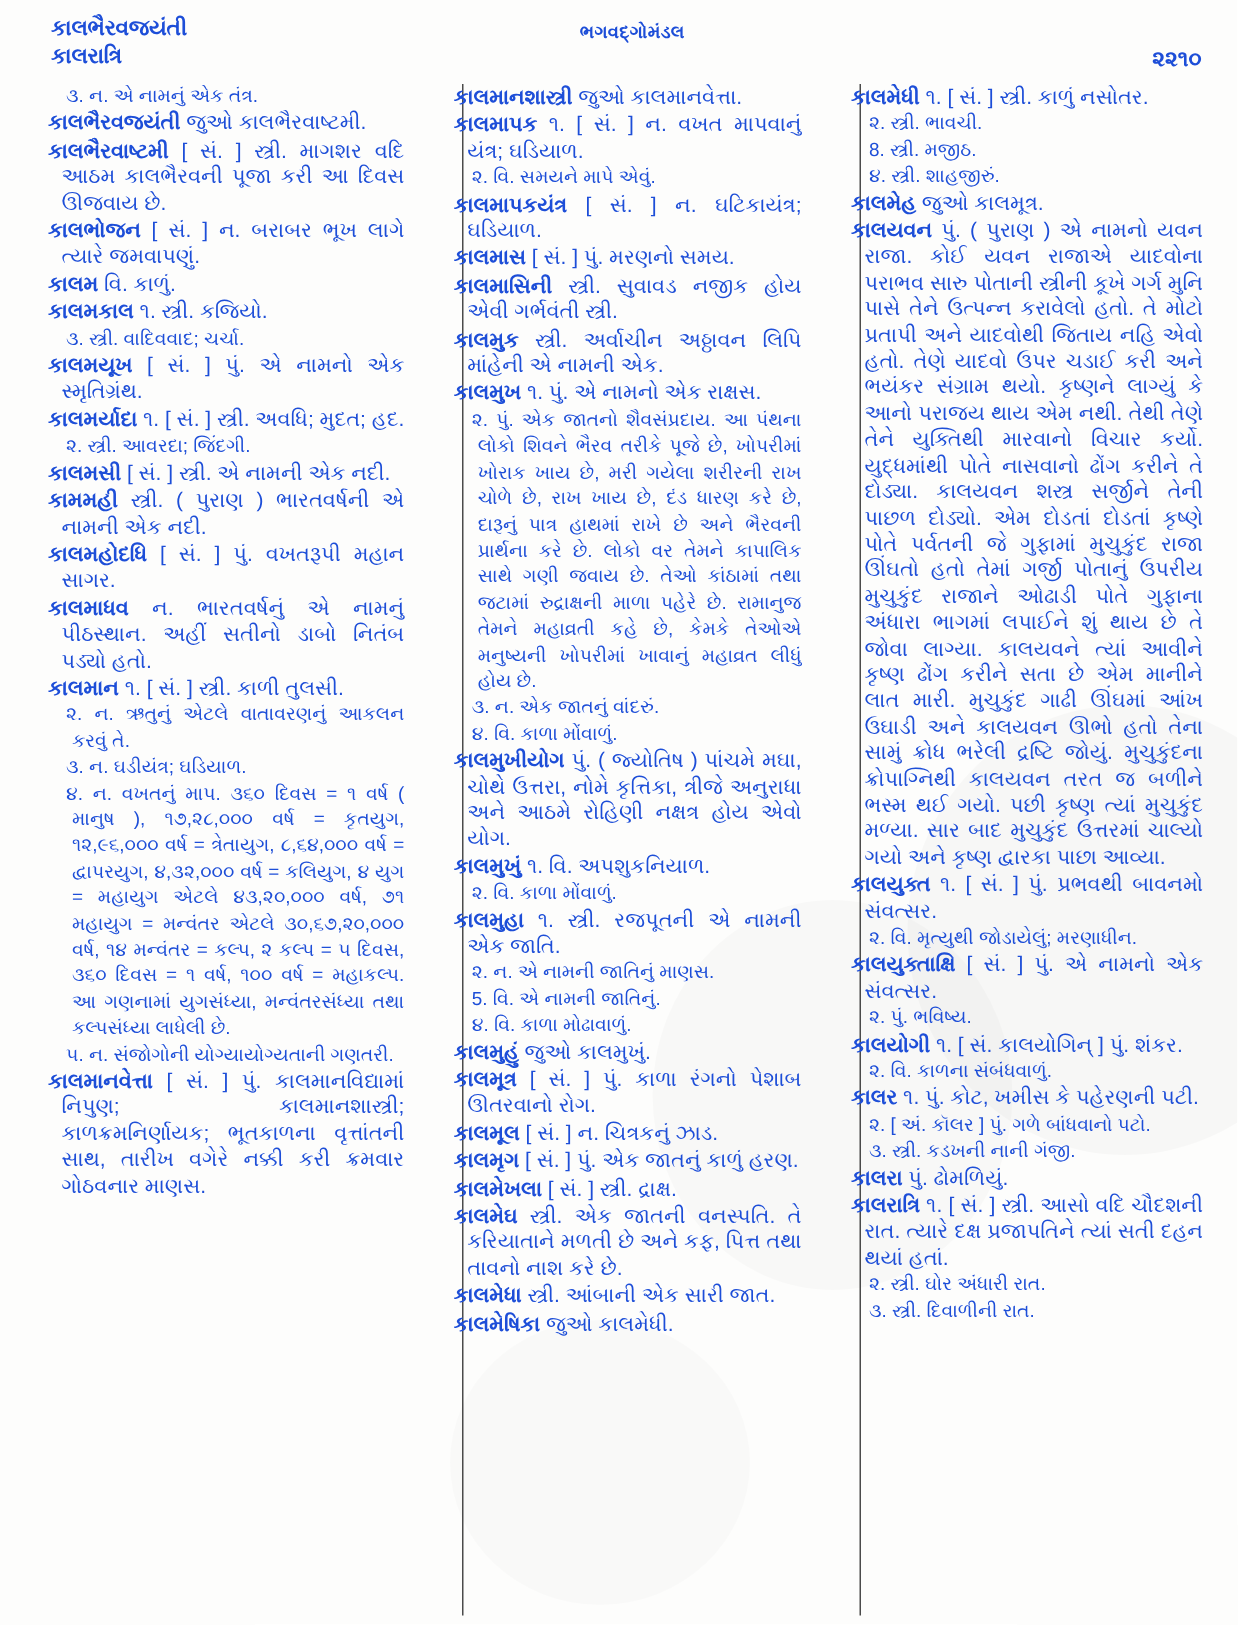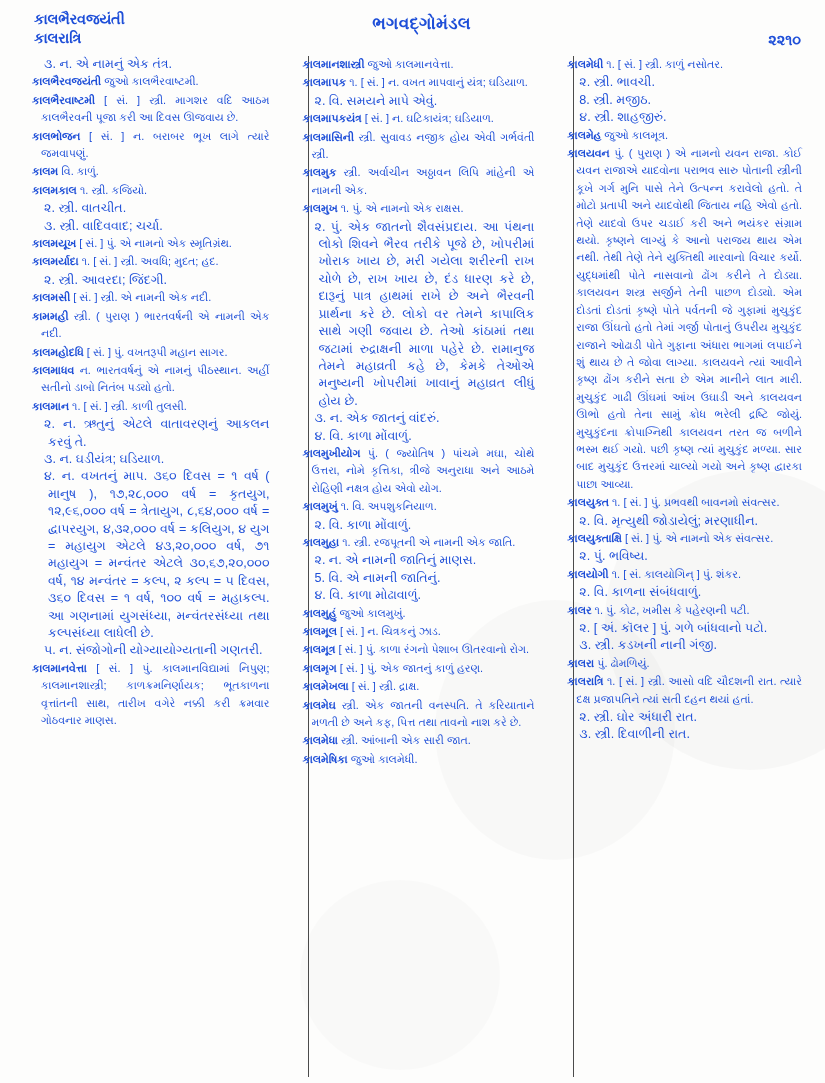--- a/index.html
+++ b/index.html
@@ -44,21 +44,21 @@
     font-weight: bold;
     font-size: 14.5px;
     line-height: 19px;
     letter-spacing: -0.2px;
   }
   .head-center {
     position: absolute;
     left: 18px; right: 0; top: 6px;
     text-align: center;
     font-weight: bold;
-    font-size: 17px;
+    font-size: 12px;
     letter-spacing: 0.2px;
   }
   .head-right {
     position: absolute;
     right: 24px; top: 24px;
     font-weight: bold;
     font-size: 14.5px;
   }
 
   
@@ -87,21 +87,21 @@
     width: 1px;
     background: #2b2b2b;
     opacity: 0.85;
   }
   .rule-1 { left: 290px; }
   .rule-2 { left: 555px; }
 
   
   .entry {
     margin: 0 0 1px 0;
-    font-size: 11px;
+    font-size: 14px;
     line-height: 17.4px;
     text-align: justify;
     text-justify: inter-word;
     text-indent: 8px;
     padding-left: 9px;
   }
   .entry.hang {
     text-indent: -9px;
   }
   .sense {
@@ -137,21 +137,20 @@
   </div>
 
   <div class="columns">
     <div class="col col-1">
         <p class="sense"><span>૩. ન. એ નામનું એક તંત્ર.</span></p>
         <p class="entry hang"><span class="hw">કાલભૈરવજયંતી</span><span> જુઓ કાલભૈરવાષ્ટમી.</span></p>
         <p class="entry hang"><span class="hw">કાલભૈરવાષ્ટમી</span><span> [ સં. ] સ્ત્રી. માગશર વદિ આઠમ  કાલભૈરવની  પૂજા  કરી  આ  દિવસ ઊજવાય છે.</span></p>
         <p class="entry hang"><span class="hw">કાલભોજન</span><span> [ સં. ] ન. બરાબર  ભૂખ  લાગે ત્યારે જમવાપણું.</span></p>
         <p class="entry hang"><span class="hw">કાલમ</span><span> વિ. કાળું.</span></p>
         <p class="entry hang"><span class="hw">કાલમકાલ</span><span> ૧. સ્ત્રી. કજિયો.</span></p>
-        <p class="sense"><span>૨. સ્ત્રી. વાતચીત.</span></p>
         <p class="sense"><span>૩. સ્ત્રી. વાદિવવાદ; ચર્ચા.</span></p>
         <p class="entry hang"><span class="hw">કાલમયૂખ</span><span> [ સં. ]  પું.   એ  નામનો   એક સ્મૃતિગ્રંથ.</span></p>
         <p class="entry hang"><span class="hw">કાલમર્યાદા</span><span> ૧.  [ સં. ]  સ્ત્રી.  અવધિ;  મુદત; હદ.</span></p>
         <p class="sense"><span>૨. સ્ત્રી. આવરદા; જિંદગી.</span></p>
         <p class="entry hang"><span class="hw">કાલમસી</span><span> [ સં. ] સ્ત્રી. એ નામની એક નદી.</span></p>
         <p class="entry hang"><span class="hw">કામમહી</span><span> સ્ત્રી.  ( પુરાણ )  ભારતવર્ષની  એ નામની એક નદી.</span></p>
         <p class="entry hang"><span class="hw">કાલમહોદધિ</span><span> [ સં. ]  પું.  વખતરૂપી  મહાન સાગર.</span></p>
         <p class="entry hang"><span class="hw">કાલમાધવ</span><span> ન. ભારતવર્ષનું એ નામનું પીઠસ્થાન. અહીં સતીનો ડાબો નિતંબ પડ્યો હતો.</span></p>
         <p class="entry hang"><span class="hw">કાલમાન</span><span> ૧. [ સં. ] સ્ત્રી. કાળી તુલસી.</span></p>
         <p class="sense"><span>૨. ન. ઋતુનું  એટલે  વાતાવરણનું  આકલન કરવું તે.</span></p>
@@ -159,36 +158,37 @@
         <p class="sense"><span>૪. ન. વખતનું માપ. ૩૬૦ દિવસ = ૧ વર્ષ ( માનુષ ),  ૧૭,૨૮,૦૦૦  વર્ષ =  કૃતયુગ, ૧૨,૯૬,૦૦૦  વર્ષ =  ત્રેતાયુગ,  ૮,૬૪,૦૦૦ વર્ષ = દ્વાપરયુગ,  ૪,૩૨,૦૦૦  વર્ષ = કલિયુગ, ૪ યુગ = મહાયુગ એટલે ૪૩,૨૦,૦૦૦ વર્ષ, ૭૧ મહાયુગ = મન્વંતર એટલે ૩૦,૬૭,૨૦,૦૦૦ વર્ષ, ૧૪ મન્વંતર = કલ્પ,  ૨ કલ્પ = ૫ દિવસ, ૩૬૦ દિવસ = ૧ વર્ષ, ૧૦૦ વર્ષ = મહાકલ્પ. આ  ગણનામાં  યુગસંધ્યા,  મન્વંતરસંધ્યા  તથા કલ્પસંધ્યા લાધેલી છે.</span></p>
         <p class="sense"><span>૫. ન. સંજોગોની યોગ્યાયોગ્યતાની ગણતરી.</span></p>
         <p class="entry hang"><span class="hw">કાલમાનવેત્તા</span><span> [ સં. ]  પું.   કાલમાનવિદ્યામાં નિપુણ;   કાલમાનશાસ્ત્રી;   કાળક્રમનિર્ણાયક; ભૂતકાળના વૃત્તાંતની સાથ, તારીખ વગેરે નક્કી કરી ક્રમવાર ગોઠવનાર માણસ.</span></p>
       </div>
     <div class="rule rule-1"></div>
     <div class="col col-2">
         <p class="entry hang"><span class="hw">કાલમાનશાસ્ત્રી</span><span> જુઓ કાલમાનવેત્તા.</span></p>
         <p class="entry hang"><span class="hw">કાલમાપક</span><span> ૧. [ સં. ]  ન.  વખત  માપવાનું યંત્ર; ઘડિયાળ.</span></p>
         <p class="sense"><span>૨. વિ. સમયને માપે એવું.</span></p>
         <p class="entry hang"><span class="hw">કાલમાપકયંત્ર</span><span> [ સં. ]  ન. ઘટિકાયંત્ર; ઘડિયાળ.</span></p>
+        <p class="entry hang"><span class="hw">કાલમાસ</span><span> [ સં. ]  પું. મરણનો સમય.</span></p>
         <p class="entry hang"><span class="hw">કાલમાસિની</span><span> સ્ત્રી.  સુવાવડ નજીક હોય એવી ગર્ભવંતી સ્ત્રી.</span></p>
         <p class="entry hang"><span class="hw">કાલમુક</span><span> સ્ત્રી.  અર્વાચીન અઠ્ઠાવન લિપિ માંહેની એ નામની એક.</span></p>
         <p class="entry hang"><span class="hw">કાલમુખ</span><span> ૧. પું. એ નામનો એક રાક્ષસ.</span></p>
         <p class="sense"><span>૨. પું.  એક જાતનો શૈવસંપ્રદાય. આ પંથના લોકો શિવને ભૈરવ તરીકે પૂજે છે, ખોપરીમાં ખોરાક ખાય છે,  મરી ગયેલા શરીરની રાખ ચોળે છે, રાખ ખાય છે,  દંડ ધારણ કરે છે, દારૂનું પાત્ર હાથમાં રાખે છે અને ભૈરવની પ્રાર્થના કરે છે. લોકો વર તેમને કાપાલિક સાથે ગણી જવાય છે. તેઓ કાંઠામાં તથા જટામાં રુદ્રાક્ષની માળા પહેરે છે. રામાનુજ  તેમને મહાવ્રતી કહે છે,  કેમકે તેઓએ મનુષ્યની ખોપરીમાં ખાવાનું મહાવ્રત લીધું હોય છે.</span></p>
         <p class="sense"><span>૩. ન. એક જાતનું વાંદરું.</span></p>
         <p class="sense"><span>૪. વિ. કાળા મોંવાળું.</span></p>
         <p class="entry hang"><span class="hw">કાલમુખીયોગ</span><span> પું.  ( જ્યોતિષ )  પાંચમે  મઘા, ચોથે ઉત્તરા, નોમે કૃત્તિકા, ત્રીજે અનુરાધા અને આઠમે રોહિણી નક્ષત્ર હોય એવો યોગ.</span></p>
         <p class="entry hang"><span class="hw">કાલમુખું</span><span> ૧. વિ. અપશુકનિયાળ.</span></p>
         <p class="sense"><span>૨. વિ. કાળા મોંવાળું.</span></p>
         <p class="entry hang"><span class="hw">કાલમુહા</span><span> ૧. સ્ત્રી. રજપૂતની એ નામની એક જાતિ.</span></p>
         <p class="sense"><span>૨. ન. એ નામની જાતિનું માણસ.</span></p>
         <p class="sense"><span>5. વિ. એ નામની જાતિનું.</span></p>
         <p class="sense"><span>૪. વિ. કાળા મોઢાવાળું.</span></p>
         <p class="entry hang"><span class="hw">કાલમુહું</span><span> જુઓ કાલમુખું.</span></p>
+        <p class="entry hang"><span class="hw">કાલમૂત્ર</span><span> [ સં. ]  પું.  કાળા  રંગનો  પેશાબ ઊતરવાનો રોગ.</span></p>
         <p class="entry hang"><span class="hw">કાલમૂલ</span><span> [ સં. ] ન. ચિત્રકનું ઝાડ.</span></p>
-        <p class="entry hang"><span class="hw">કાલમૂત્ર</span><span> [ સં. ]  પું.  કાળા  રંગનો  પેશાબ ઊતરવાનો રોગ.</span></p>
         <p class="entry hang"><span class="hw">કાલમૃગ</span><span> [ સં. ] પું. એક જાતનું કાળું હરણ.</span></p>
         <p class="entry hang"><span class="hw">કાલમેખલા</span><span> [ સં. ] સ્ત્રી. દ્રાક્ષ.</span></p>
         <p class="entry hang"><span class="hw">કાલમેઘ</span><span> સ્ત્રી.  એક  જાતની વનસ્પતિ. તે કરિયાતાને મળતી છે અને કફ, પિત્ત તથા તાવનો નાશ કરે છે.</span></p>
         <p class="entry hang"><span class="hw">કાલમેધા</span><span> સ્ત્રી. આંબાની એક સારી જાત.</span></p>
         <p class="entry hang"><span class="hw">કાલમેષિકા</span><span> જુઓ કાલમેધી.</span></p>
       </div>
     <div class="rule rule-2"></div>
     <div class="col col-3">
         <p class="entry hang"><span class="hw">કાલમેધી</span><span> ૧. [ સં. ] સ્ત્રી. કાળું નસોતર.</span></p>
         <p class="sense"><span>૨. સ્ત્રી. ભાવચી.</span></p>

